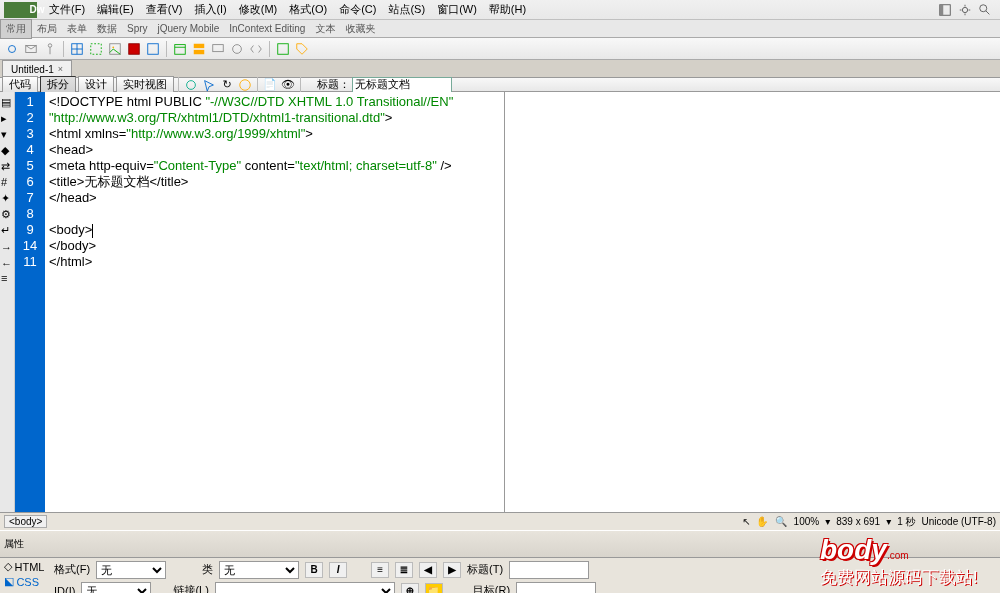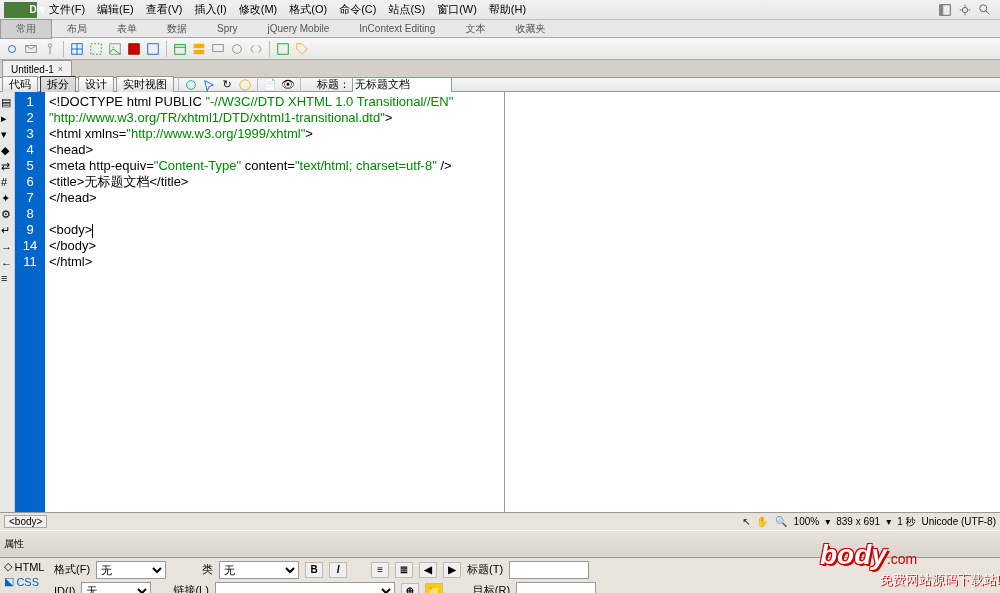--- a/index.html
+++ b/index.html
@@ -3,21 +3,21 @@
 <meta charset="utf-8">
 <style>
 * { margin: 0; padding: 0; box-sizing: border-box; font-family: "Microsoft YaHei", Arial, sans-serif; }
 body { width: 1000px; height: 593px; background: #d4d0c8; overflow: hidden; position: relative; font-size: 11px; }
 .menubar { height: 20px; background: linear-gradient(#f0f0f0, #e8e8e8); display: flex; align-items: center; padding-left: 4px; border-bottom: 1px solid #c0c0c0; }
 .dw-logo { width: 24px; height: 16px; background: #4a7c3a; color: #fff; font-weight: bold; font-size: 10px; display: flex; align-items: center; justify-content: center; margin-right: 6px; padding-left: 33px; }
 .menu-item { padding: 2px 6px; font-size: 11px; cursor: default; }
 .menu-right { margin-left: auto; display: flex; gap: 6px; padding-right: 8px; }
 .toolbar-icon { width: 14px; height: 14px; display: inline-block; }
 .tab-strip { height: 18px; background: #e8e8e8; display: flex; align-items: center; font-size: 10px; border-bottom: 1px solid #aaa; }
-.tab-strip span { padding: 2px 15px; color: #555; }
+.tab-strip span { padding: 2px 5px; color: #555; }
 .icon-toolbar { height: 22px; background: linear-gradient(#f8f8f8, #e8e8e8); display: flex; align-items: center; gap: 3px; padding-left: 4px; border-bottom: 1px solid #aaa; }
 .tbicon { width: 16px; height: 16px; border: 1px solid transparent; display: flex; align-items: center; justify-content: center; }
 .tbicon svg { width: 14px; height: 14px; }
 .sep { width: 1px; height: 16px; background: #bbb; margin: 0 2px; }
 .doc-tab-bar { height: 18px; background: #d4d0c8; display: flex; align-items: center; border-bottom: 1px solid #999; }
 .doc-tab { height: 17px; background: #f0f0f0; border: 1px solid #999; border-bottom: none; padding: 1px 8px; font-size: 10px; display: flex; align-items: center; gap: 4px; margin-left: 2px; }
 .doc-tab .close { font-size: 9px; color: #666; }
 .view-toolbar { height: 14px; background: linear-gradient(#f8f8f8, #e8e8e8); display: flex; align-items: center; gap: 2px; padding-left: 2px; border-bottom: 1px solid #999; }
 .view-btn { height: 18px; padding: 0 6px; border: 1px solid #999; background: linear-gradient(#fff, #e0e0e0); font-size: 11px; display: flex; align-items: center; }
 .view-btn.active { background: linear-gradient(#e0e0e0, #d0d0d0); border: 1px inset #888; }
@@ -40,22 +40,22 @@
 .props-panel { height: 44px; background: #e8e4dc; display: flex; padding: 2px 4px; font-size: 11px; }
 .props-left { width: 50px; display: flex; flex-direction: column; gap: 2px; }
 .props-left div { display: flex; align-items: center; gap: 2px; }
 .props-body { flex: 1; display: flex; flex-direction: column; gap: 2px; }
 .props-row { display: flex; align-items: center; gap: 6px; height: 20px; }
 .props-row label { font-size: 11px; }
 .props-row select, .props-row input { height: 18px; font-size: 11px; border: 1px solid #999; background: #fff; }
 .fmt-btn { width: 18px; height: 16px; border: 1px solid #bbb; background: #f0f0f0; font-size: 10px; font-weight: bold; display: flex; align-items: center; justify-content: center; }
 .watermark { position: absolute; right: 0; bottom: 4px; width: 180px; }
 .watermark .brand { font-size: 28px; font-style: italic; font-weight: bold; color: #fff; text-shadow: 2px 2px 0 #c00, -1px -1px 0 #c00, 1px -1px 0 #c00, -1px 1px 0 #c00; }
-.watermark .dotcom { font-size: 14px; color: #c00; }
-.watermark .tagline { font-size: 13px; color: #fff; text-shadow: 1px 1px 0 #c00; text-align: right; }
+.watermark .dotcom { font-size: 10px; color: #c00; }
+.watermark .tagline { font-size: 17px; color: #fff; text-shadow: 1px 1px 0 #c00; }
 .cursor { display: inline-block; width: 1px; height: 14px; background: #000; vertical-align: middle; }
 </style>
 </head>
 <body>
 
 <div class="menubar">
   <div class="dw-logo">Dw</div>
   <span class="menu-item">文件(F)</span>
     <span class="menu-item">编辑(E)</span>
     <span class="menu-item">查看(V)</span>

